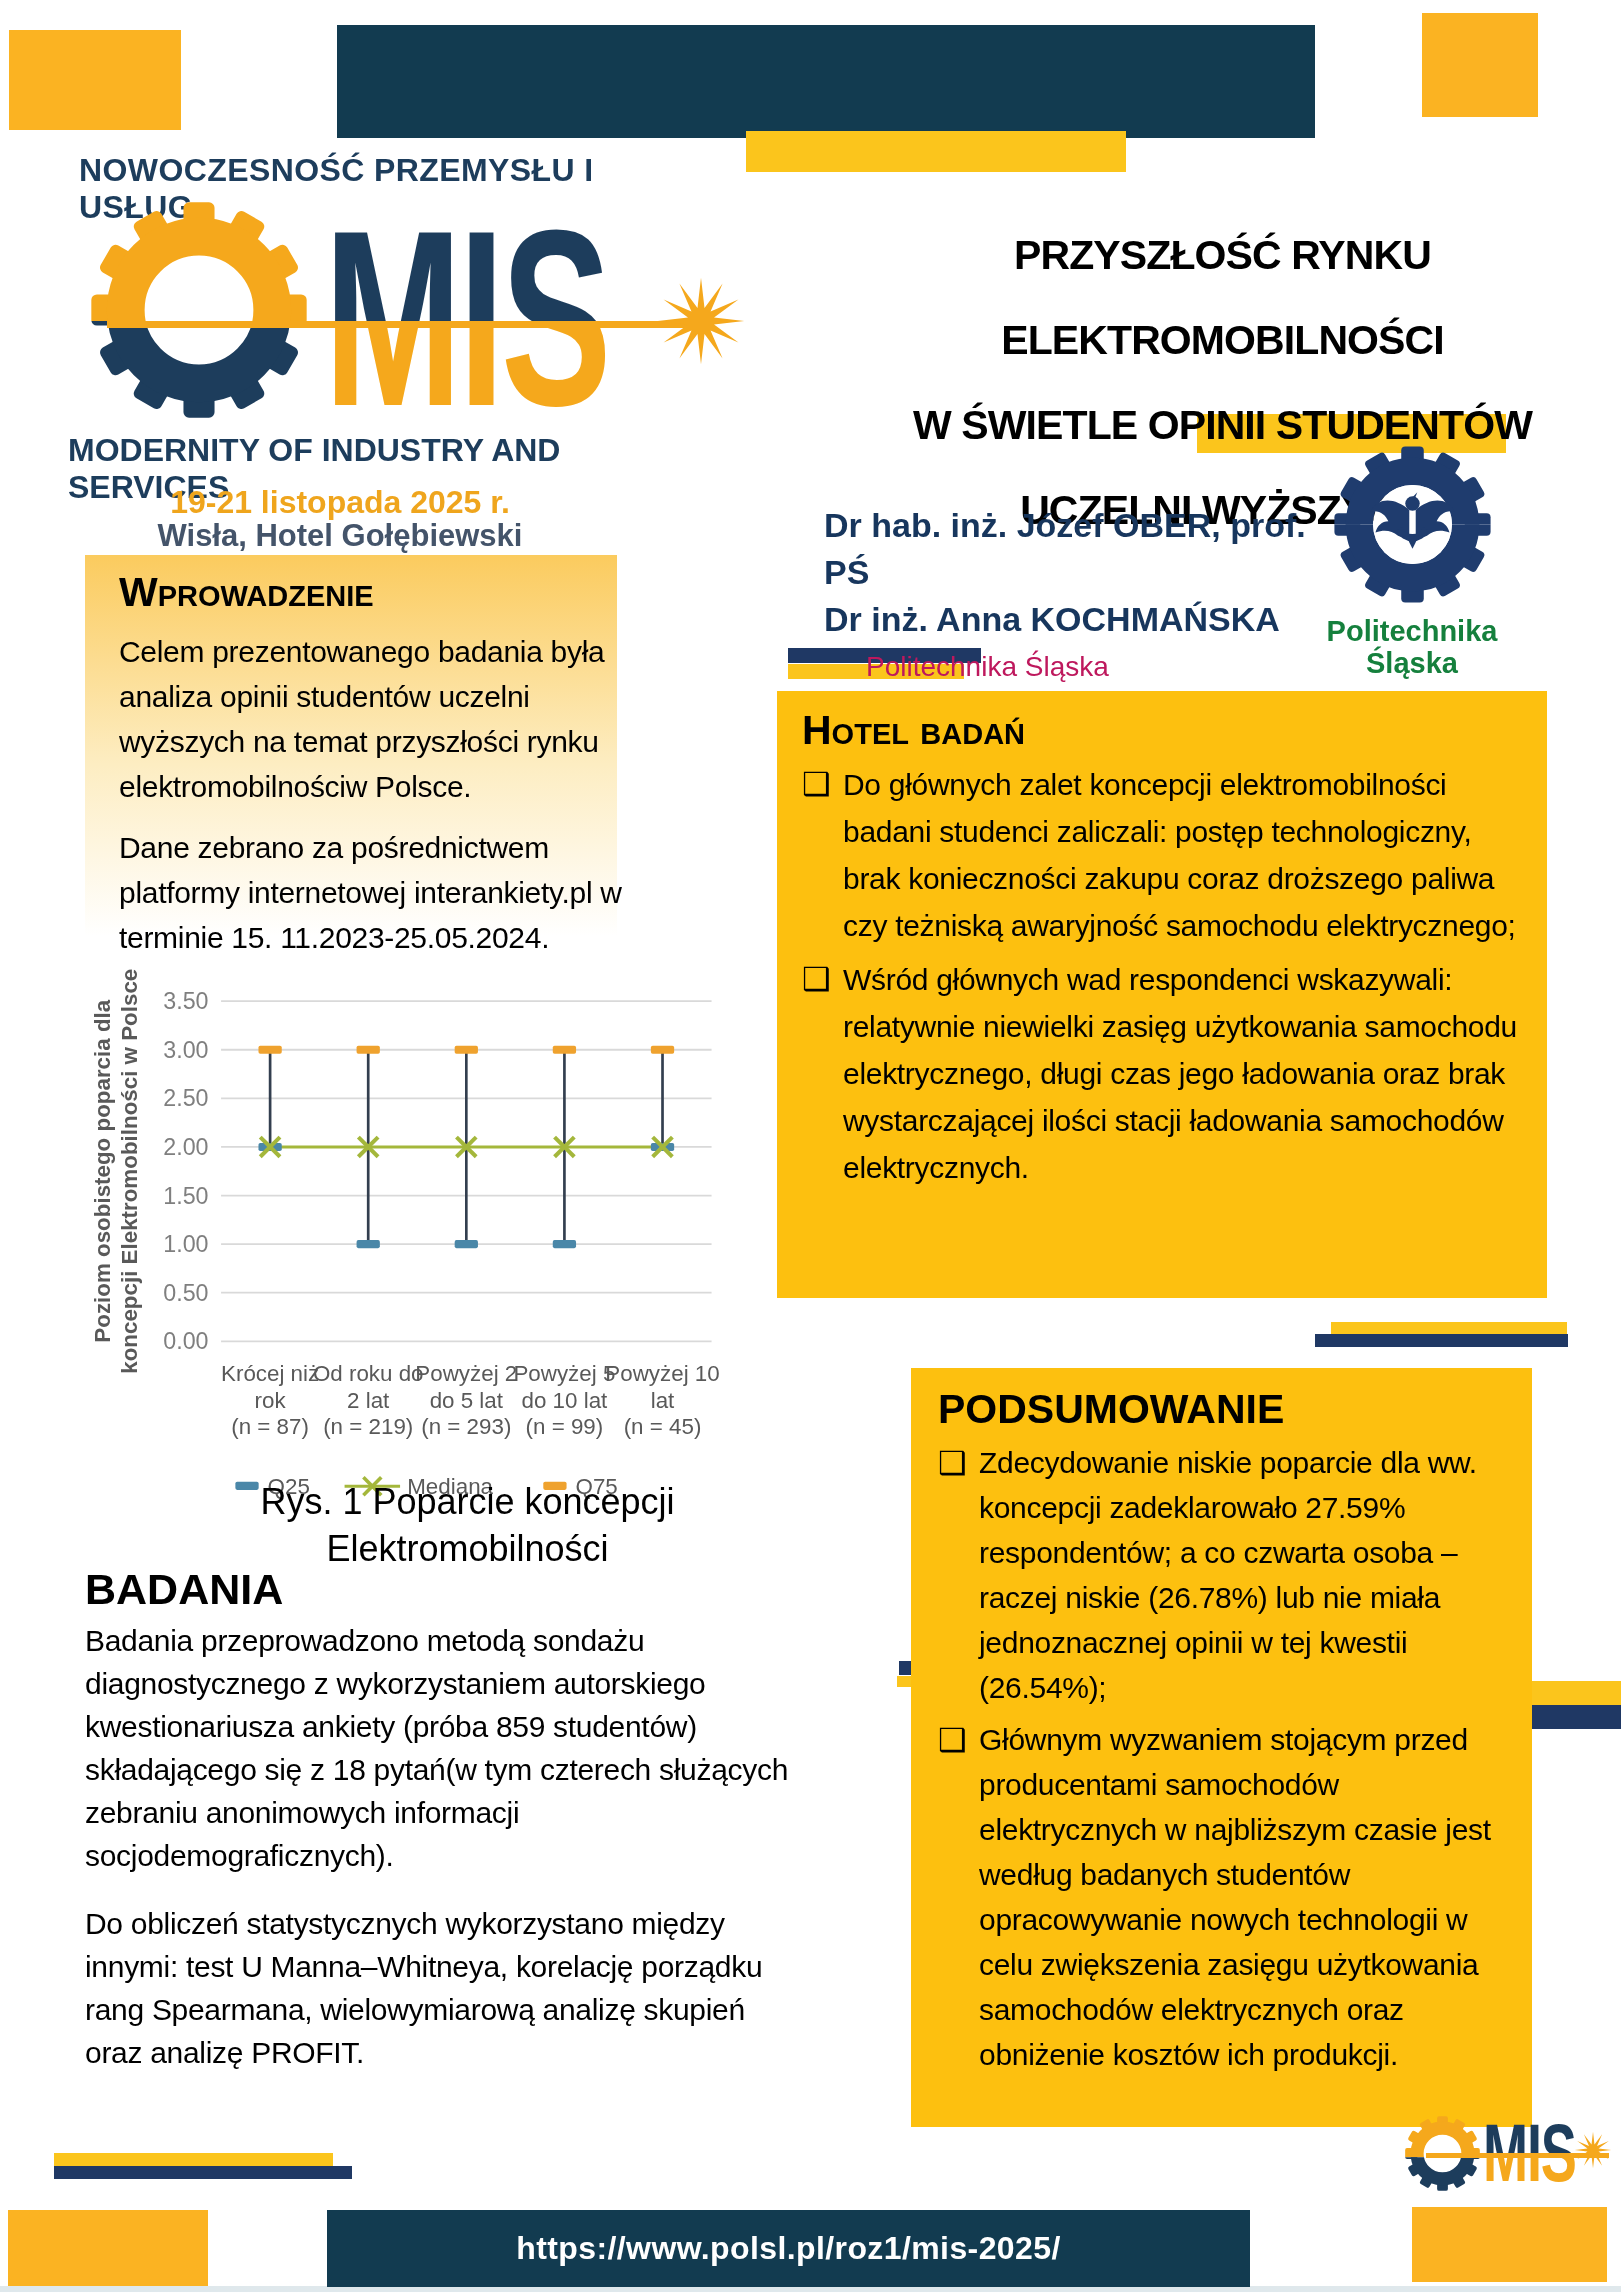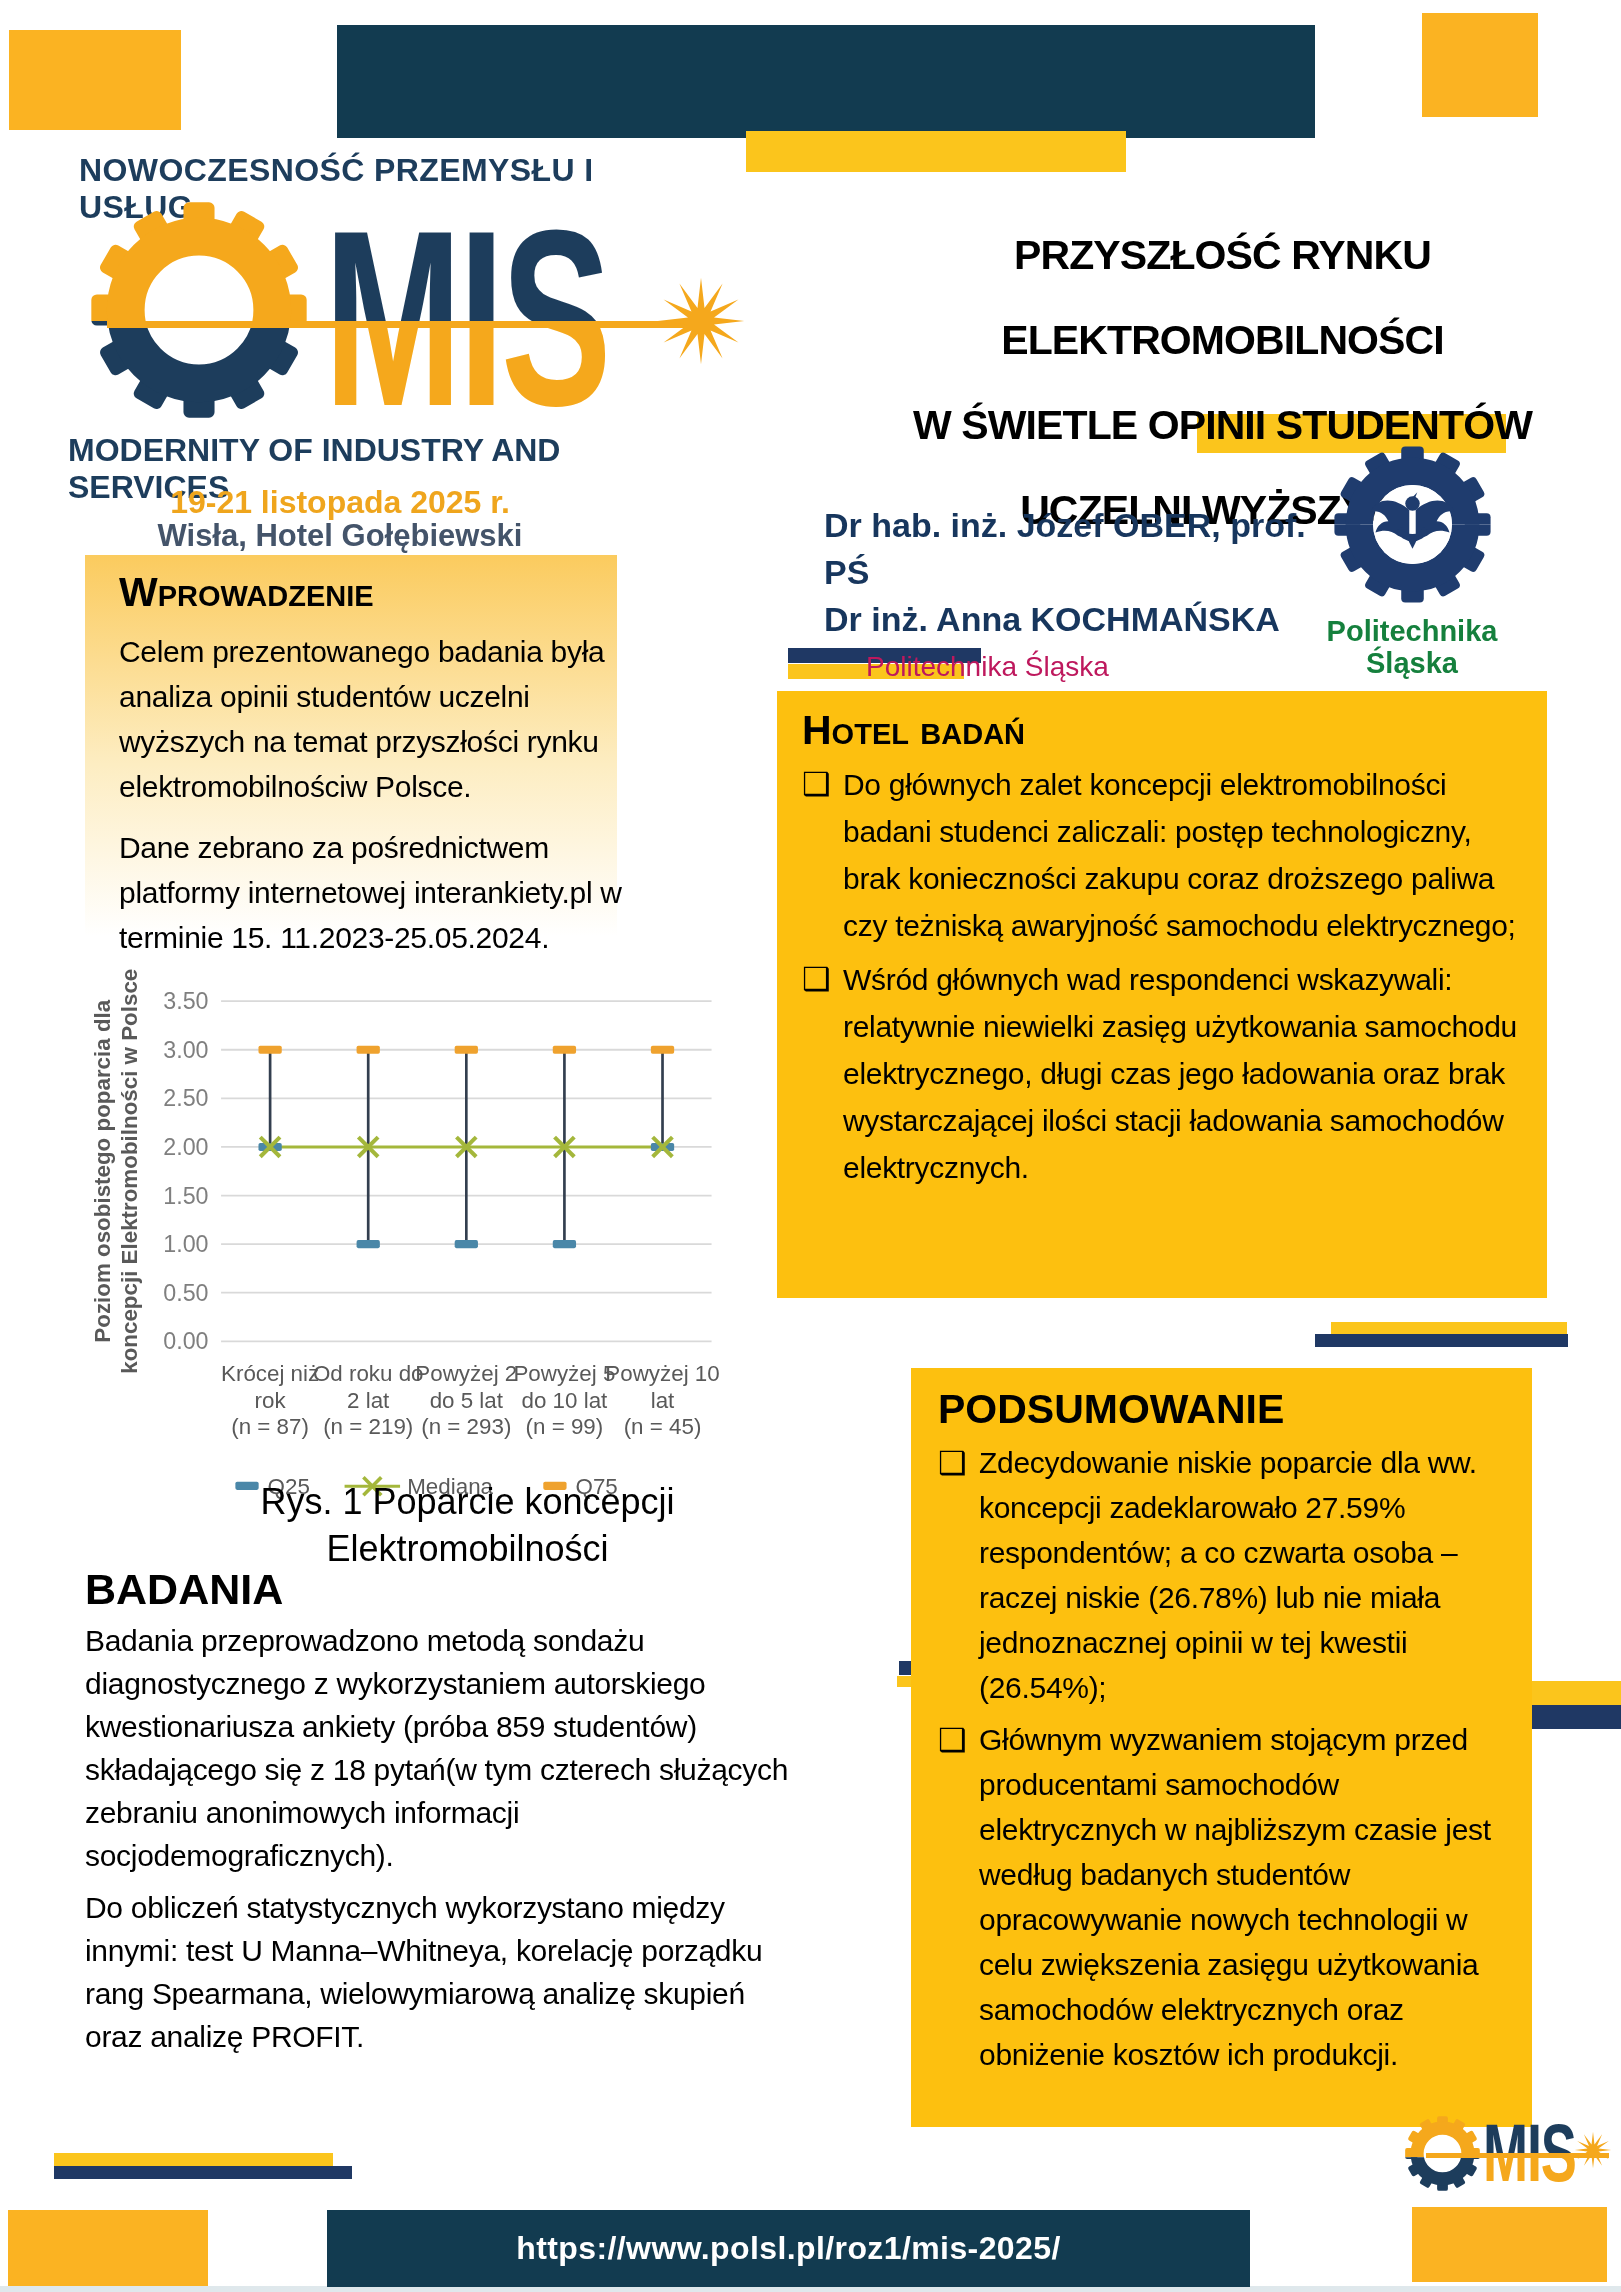--- a/index.html
+++ b/index.html
@@ -53,21 +53,21 @@
   .intro p{width:541px;margin:12.5px 0 16px 0;font-size:30px;line-height:45px;letter-spacing:-0.3px;}
 
   
   .chart-host{left:85px;top:960px;width:640px;height:546px;}
   .fig-caption{left:145px;top:1478px;width:645px;text-align:center;font-size:36px;line-height:47px;color:#000000;}
 
   
   .badania-h{left:85px;top:1565px;font-size:43px;font-weight:bold;}
   .badania-t{left:85px;top:1619px;width:716px;font-size:30px;line-height:43px;letter-spacing:-0.3px;}
   .badania-t p{margin:0;}
-  .badania-t p.first{margin-bottom:9px;}
+  .badania-t p.first{margin-bottom:25px;}
 
   
   .main-title{left:909px;top:213px;width:627px;text-align:center;
               font-size:41px;line-height:85px;font-weight:bold;letter-spacing:-0.9px;color:#000;}
   .authors{left:824px;top:502px;width:502px;color:#17365D;}
   .author-line{font-size:34px;font-weight:bold;line-height:47px;}
   .affiliation{font-size:28px;font-weight:500;line-height:47px;color:#be185d;margin-left:42px;}
   .ps-logo{left:1309px;top:444px;width:206px;text-align:center;}
   .ps-label{margin-top:7px;font-size:29px;line-height:32px;font-weight:bold;color:#15803d;}
 

